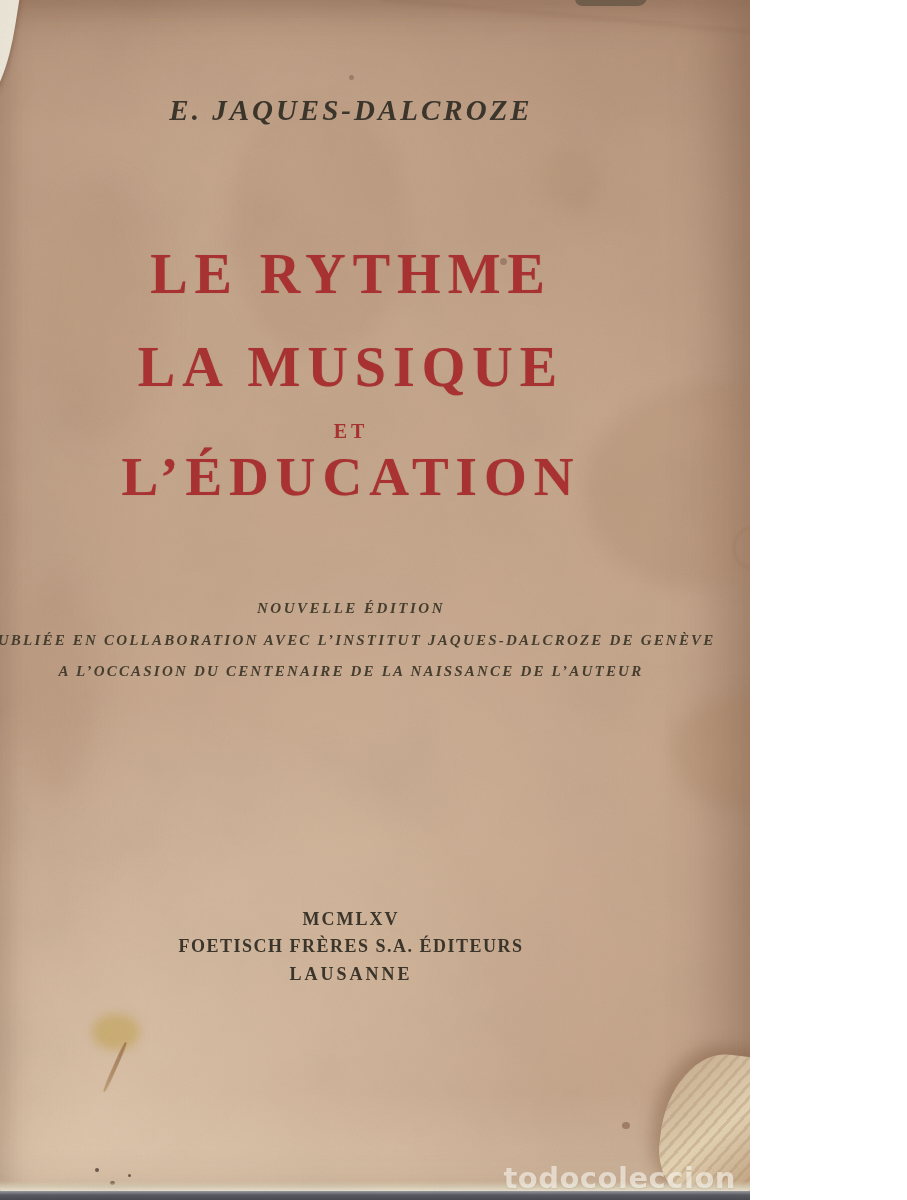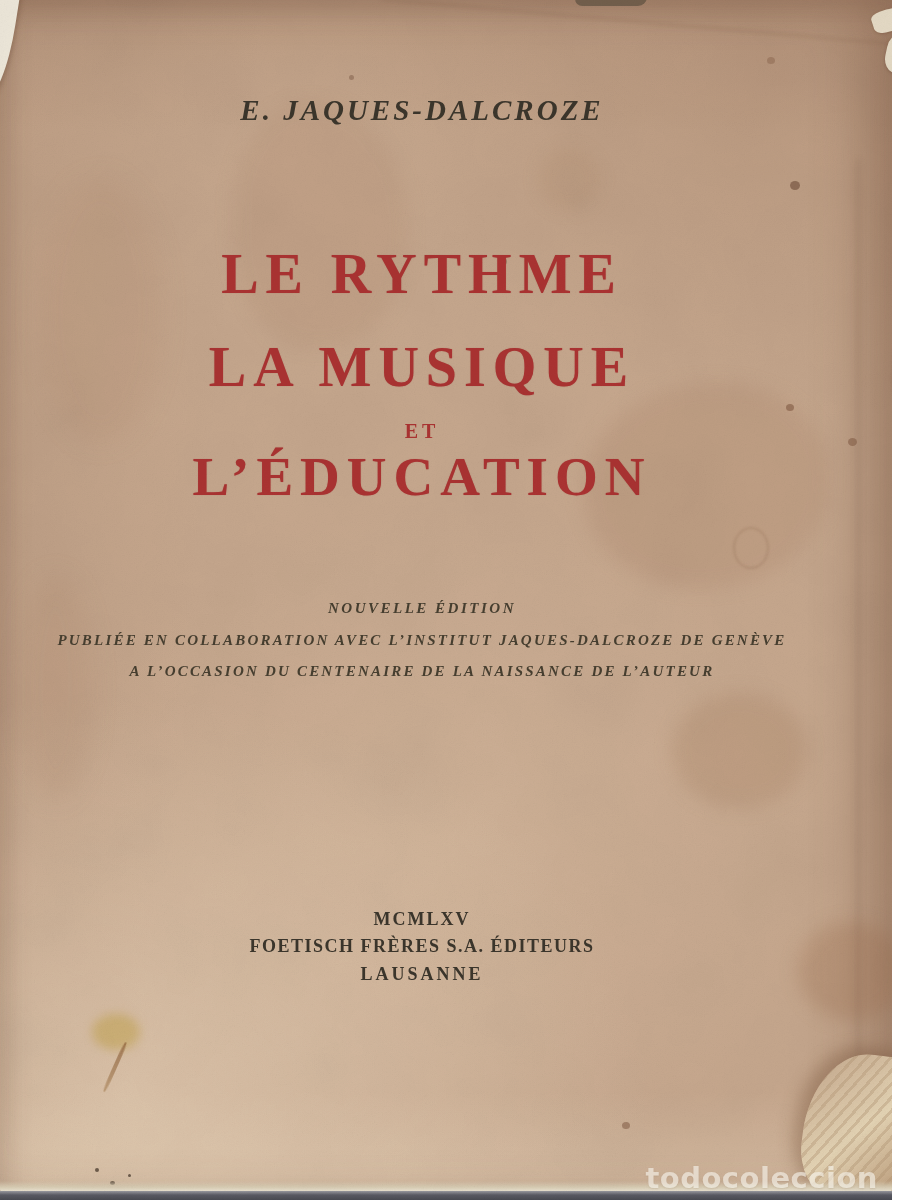--- a/index.html
+++ b/index.html
@@ -6,21 +6,21 @@
     --paper:#c7a88e;
     --title-red:#ac3332;
     --ink:#3c362c;
     --edition-ink:#473f30;
     --watermark-white:#f7f4ec;
     --shadow-dark:#4a4b53;
   }
   html,body{margin:0;padding:0;background:#ffffff;}
   .page{
     position:relative;
-    width:892px;height:1200px;
+    width:750px;height:1200px;
     overflow:hidden;
     background:var(--paper);
     font-family:"Liberation Serif", serif;
   }
   
   .shading{
     position:absolute;inset:0;
     background:
       radial-gradient(95% 55% at 14% 92%, rgba(238,219,193,0.55), rgba(238,219,193,0) 62%),
       radial-gradient(60% 40% at 50% 70%, rgba(224,198,170,0.35), rgba(224,198,170,0) 70%),

